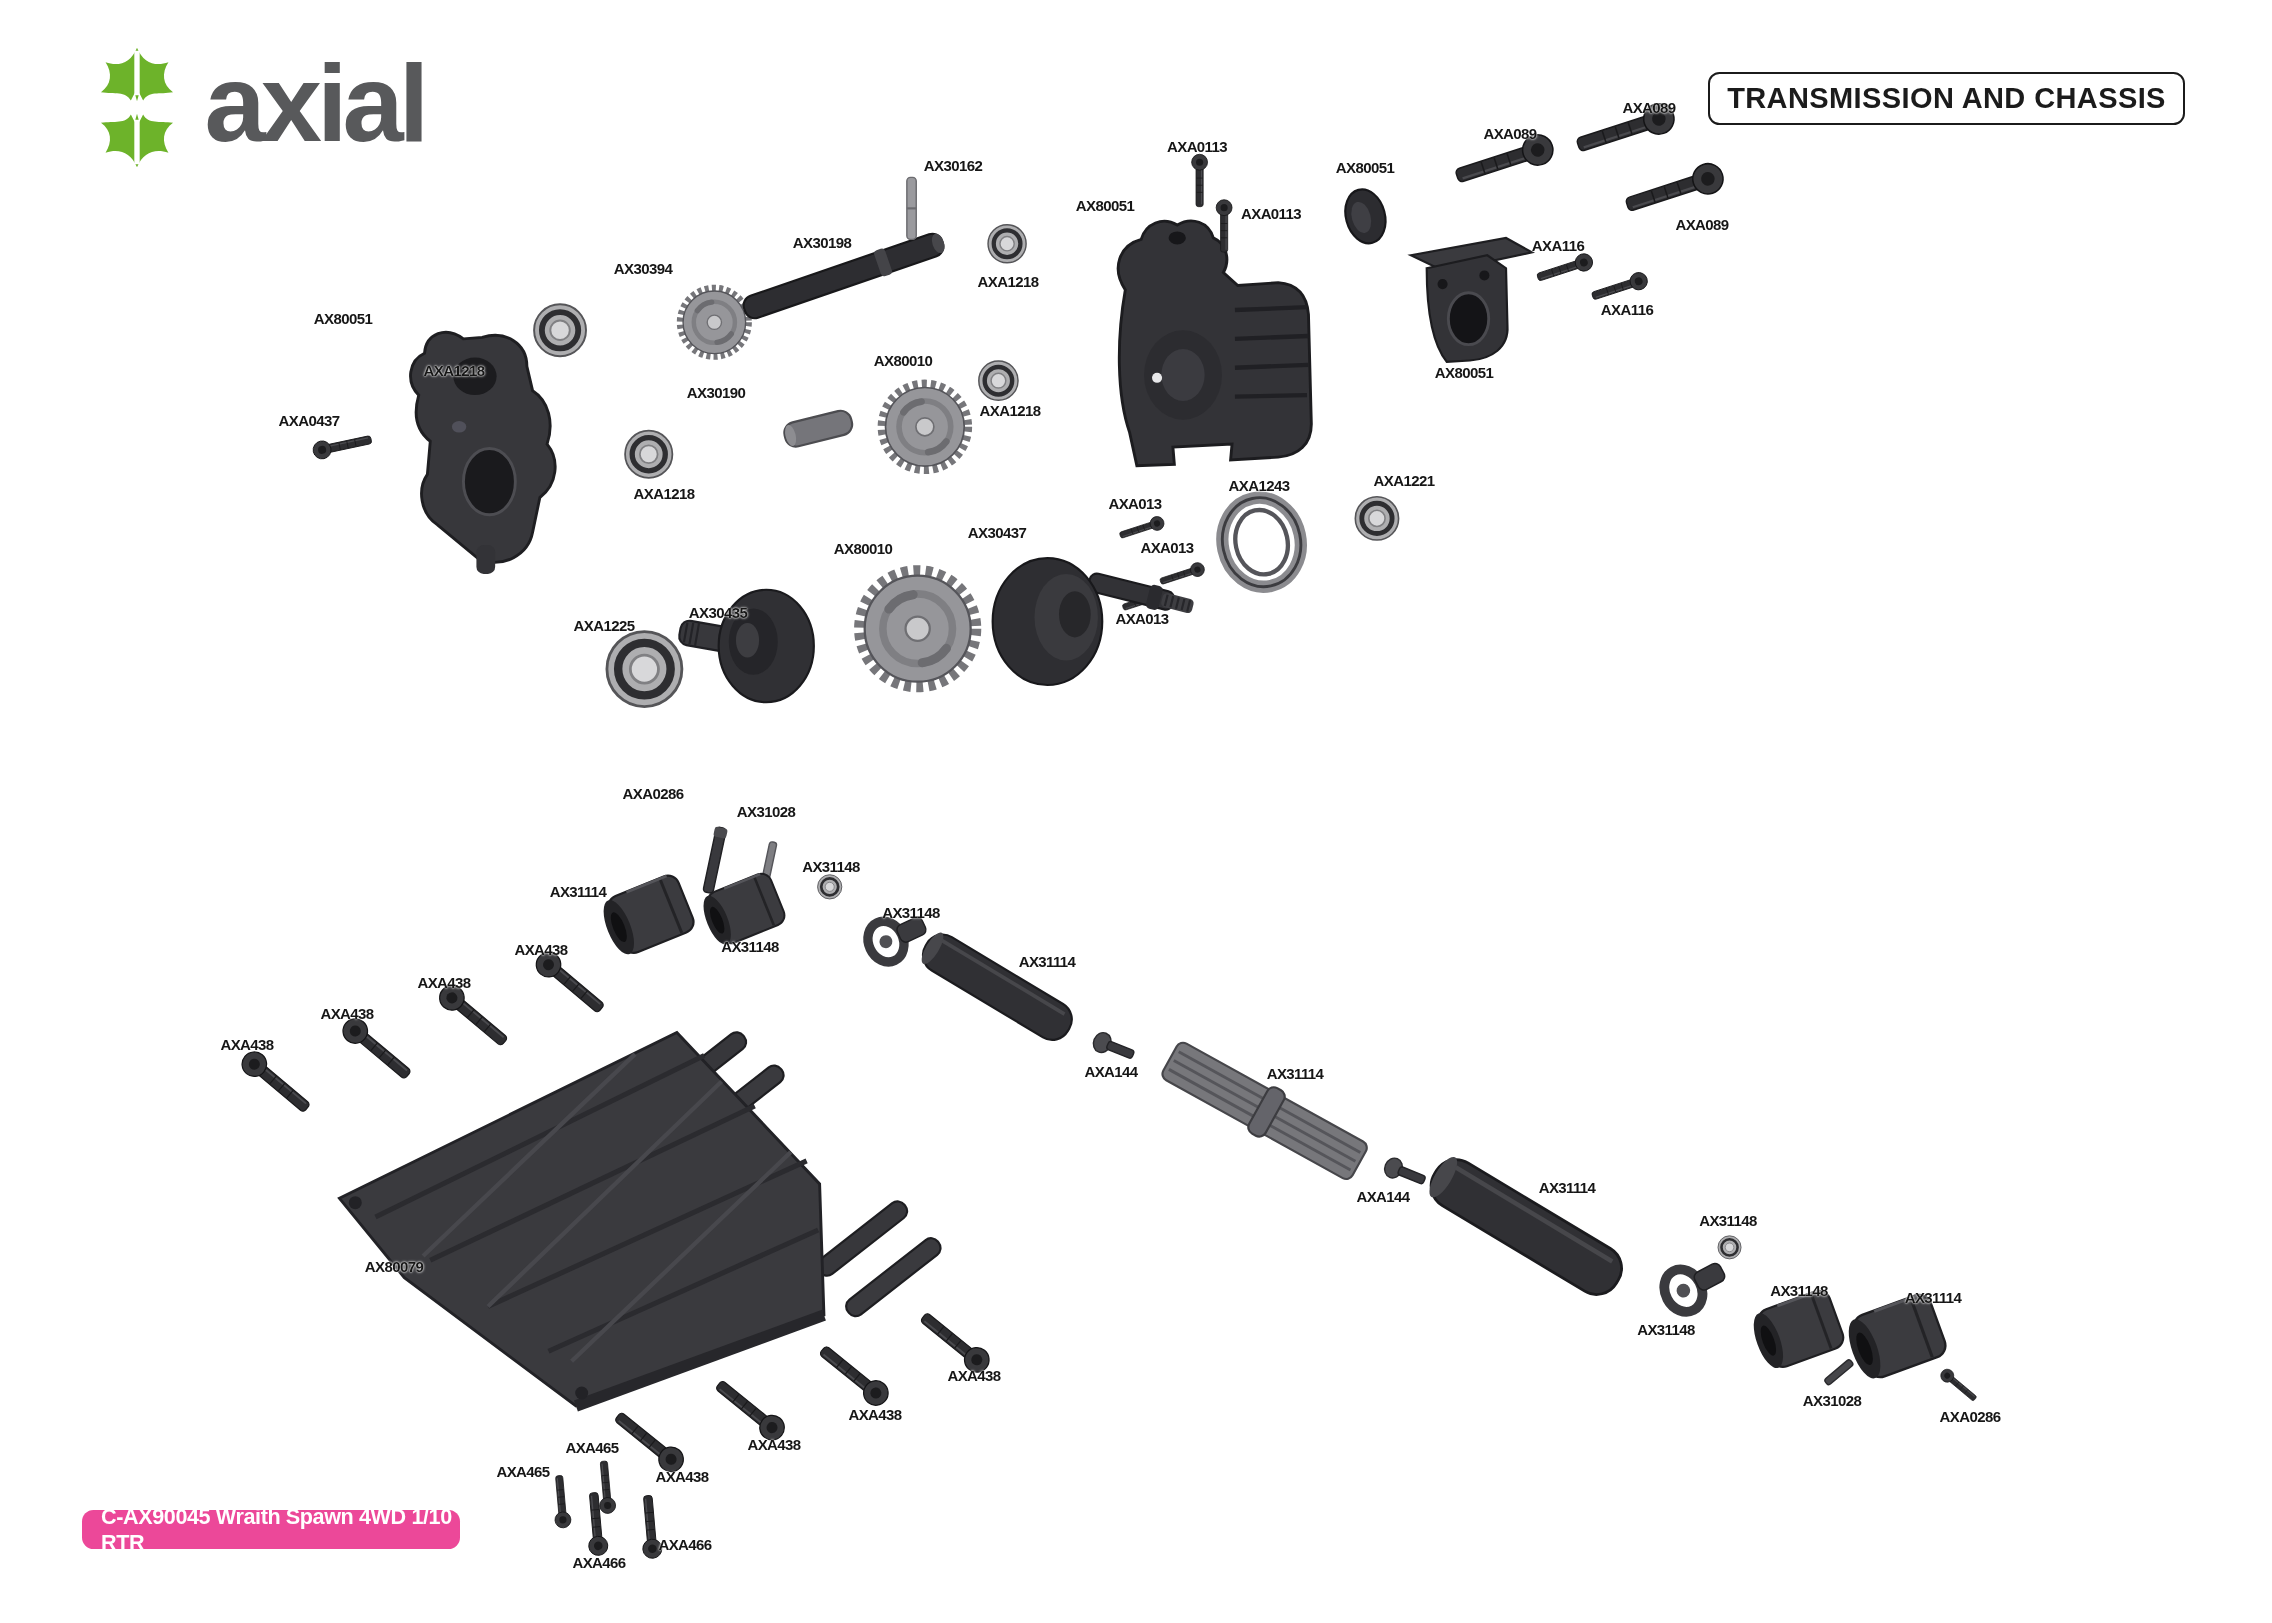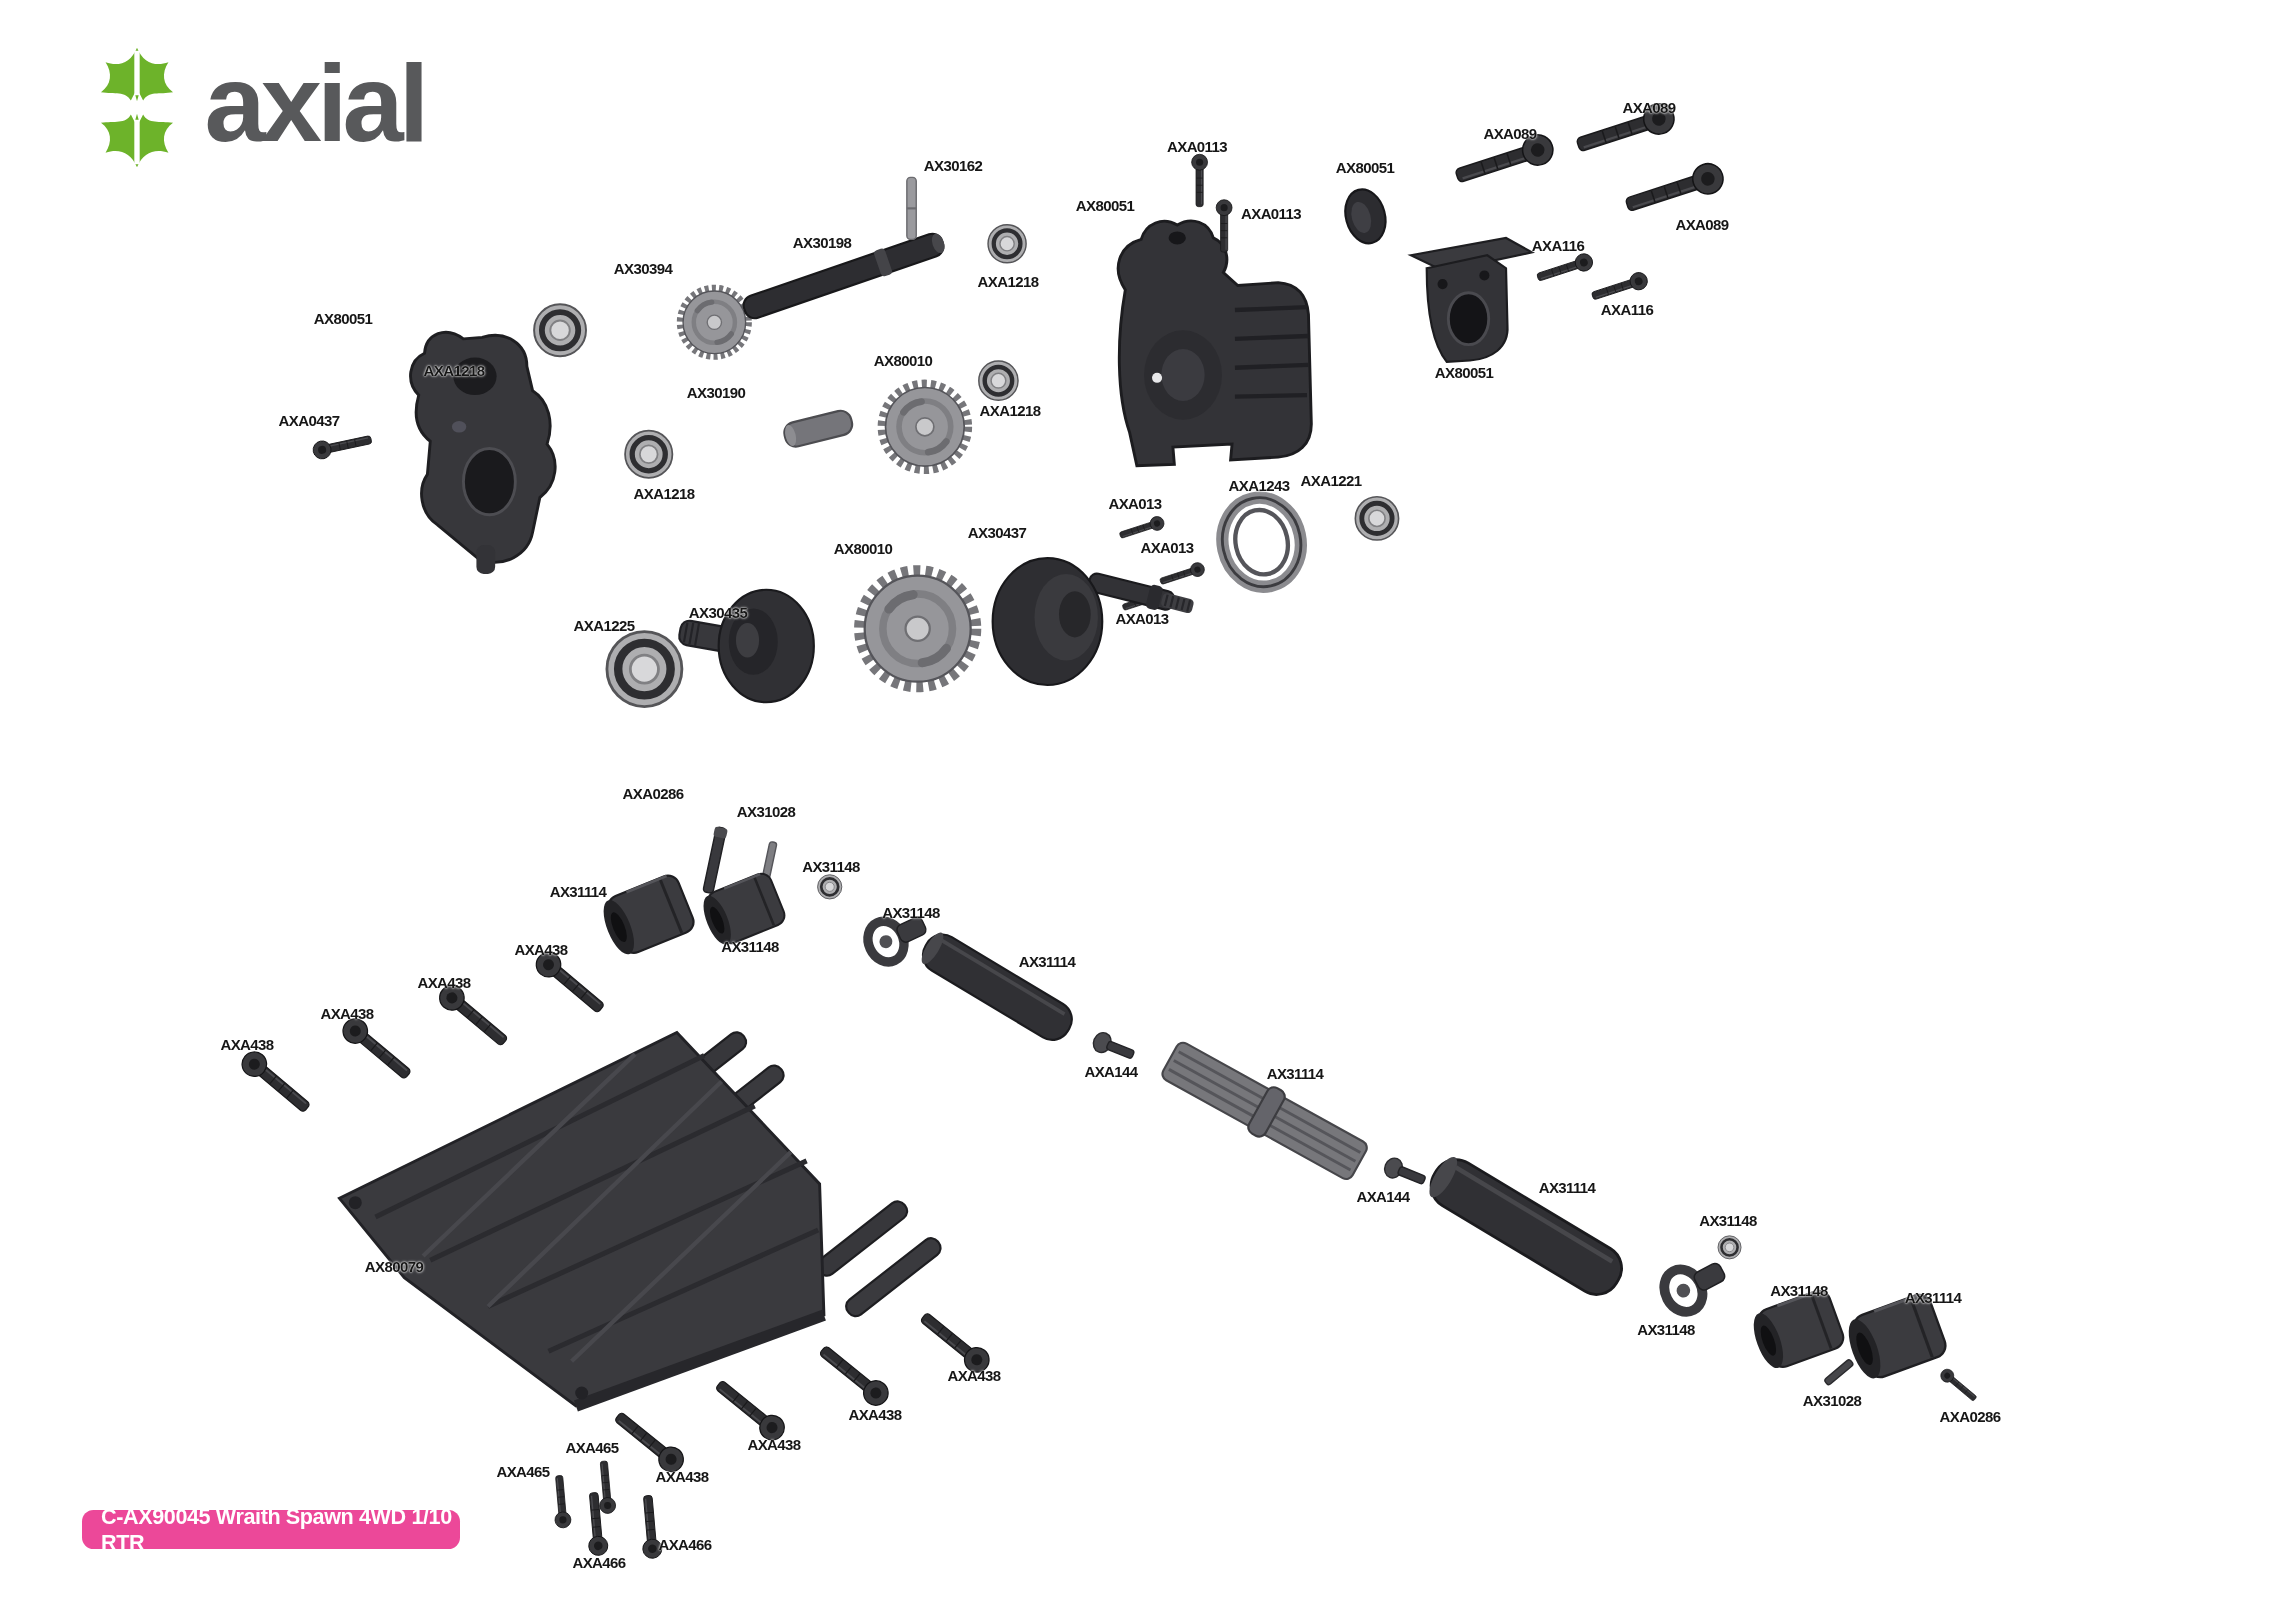--- a/index.html
+++ b/index.html
@@ -59,20 +59,23 @@
       <g fill="#6db32a">
         <path d="M60,2 C52,22 36,27 19,21 C28,35 27,50 13,60 C31,63 45,58 52,71 L57,61 L60,72 L63,61 L68,71 C75,58 89,63 107,60 C93,50 92,35 101,21 C84,27 68,22 60,2 Z"></path>
         <path transform="translate(0,160) scale(1,-1)" d="M60,2 C52,22 36,27 19,21 C28,35 27,50 13,60 C31,63 45,58 52,71 L57,61 L60,72 L63,61 L68,71 C75,58 89,63 107,60 C93,50 92,35 101,21 C84,27 68,22 60,2 Z"></path>
       </g>
       <rect x="56.5" y="6" width="7" height="58" fill="#ffffff"></rect>
       <rect x="56.5" y="96" width="7" height="58" fill="#ffffff"></rect>
     </svg>
     <span class="wordmark">axial</span>
   </div>
 
+  <div class="title-box">
+    <span>TRANSMISSION AND CHASSIS</span>
+  </div>
 
   <svg class="diagram-svg" viewBox="0 0 3151 2251">
     <defs>
       <g id="screw">
         <rect x="12" y="-9" width="100" height="18" rx="6" fill="#2d2d30" stroke="#1a1a1c" stroke-width="2"></rect>
         <line x1="18" y1="-5" x2="106" y2="-5" stroke="#4a4a4e" stroke-width="3"></line>
         <line x1="40" y1="-8" x2="40" y2="8" stroke="#1a1a1c" stroke-width="2"></line>
         <line x1="58" y1="-8" x2="58" y2="8" stroke="#1a1a1c" stroke-width="2"></line>
         <line x1="76" y1="-8" x2="76" y2="8" stroke="#1a1a1c" stroke-width="2"></line>
         <circle cx="0" cy="0" r="20" fill="#39393c" stroke="#141416" stroke-width="2"></circle>
@@ -304,21 +307,21 @@
       <span class="part-label" style="left: 1008px; top: 281px;">AXA1218</span>
       <span class="part-label" style="left: 343px; top: 318px;">AX80051</span>
       <span class="part-label" style="left: 454px; top: 370px;">AXA1218</span>
       <span class="part-label" style="left: 309px; top: 420px;">AXA0437</span>
       <span class="part-label" style="left: 716px; top: 392px;">AX30190</span>
       <span class="part-label" style="left: 903px; top: 360px;">AX80010</span>
       <span class="part-label" style="left: 1010px; top: 410px;">AXA1218</span>
       <span class="part-label" style="left: 664px; top: 493px;">AXA1218</span>
       <span class="part-label" style="left: 1135px; top: 503px;">AXA013</span>
       <span class="part-label" style="left: 1259px; top: 485px;">AXA1243</span>
-      <span class="part-label" style="left: 1331px; top: 480px; text-align: center;">AXA1221</span>
+      <span class="part-label" style="left: 1404px; top: 480px; text-align: center;">AXA1221</span>
       <span class="part-label" style="left: 1167px; top: 547px;">AXA013</span>
       <span class="part-label" style="left: 997px; top: 532px;">AX30437</span>
       <span class="part-label" style="left: 863px; top: 548px;">AX80010</span>
       <span class="part-label" style="left: 718px; top: 589px; margin-top: 23px;">AX30435</span>
       <span class="part-label" style="left: 604px; top: 625px;">AXA1225</span>
       <span class="part-label" style="left: 1142px; top: 618px;">AXA013</span>
       <span class="part-label" style="left: 653px; top: 793px;">AXA0286</span>
       <span class="part-label" style="left: 766px; top: 811px;">AX31028</span>
       <span class="part-label" style="left: 831px; top: 866px;">AX31148</span>
       <span class="part-label" style="left: 578px; top: 891px;">AX31114</span>

